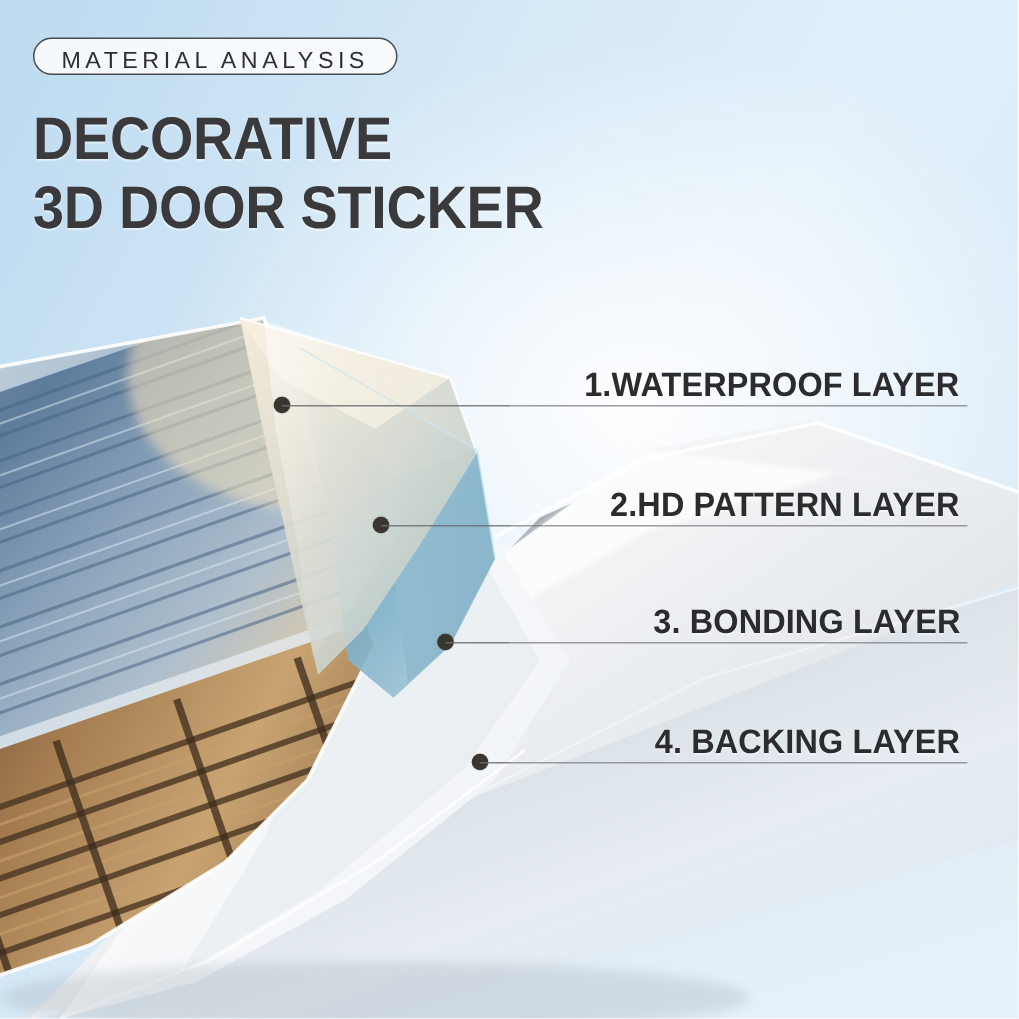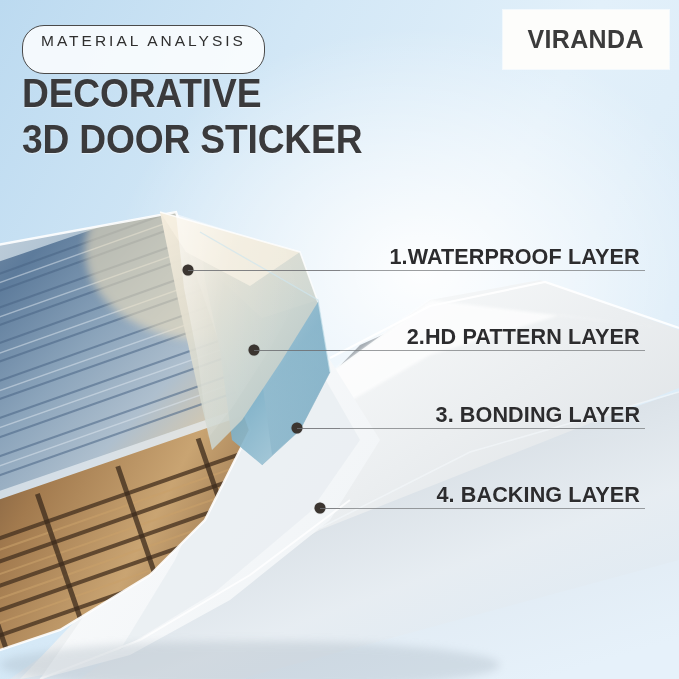--- a/index.html
+++ b/index.html
@@ -13,21 +13,21 @@
     width:679px; height:679px;
     background:
       radial-gradient(ellipse 58% 46% at 62% 40%, rgba(255,255,255,0.95) 0%, rgba(255,255,255,0.45) 42%, rgba(255,255,255,0) 78%),
       linear-gradient(118deg, #bcdaf0 0%, #d2e7f6 30%, #e2f0fa 58%, #dcecf8 80%, #d6e9f7 100%);
     overflow:hidden;
   }
 
   
   #pill {
     position:absolute; left:22px; top:25px;
-    padding:7px 18px 24px 18px;
+    padding:7px 18px 0 18px;
     border:1.6px solid #4a4a4a;
     border-radius:22px;
     background:rgba(255,255,255,0.82);
     font-size:15.5px;
     letter-spacing:3.0px;
     color:#2f2f2f;
     white-space:nowrap;
     line-height:1;
   }
   #title {
@@ -295,23 +295,20 @@
     </svg>
   </div>
 
   <div id="pill">MATERIAL ANALYSIS</div>
 
   <div id="title">
     <span class="l1">DECORATIVE</span>
     <span class="l2">3D DOOR STICKER</span>
   </div>
 
-  <div id="logo-box">
-    <span id="logo-text">VIRANDA</span>
-  </div>
 
   <div id="callouts">
       <div class="dot" style="left: 188px; top: 270px;"></div>
       <div class="leader" style="left: 188px; top: 270px; width: 152px;"></div>
       <div class="label" style="right: 39px; top: 244px;">1.WATERPROOF LAYER</div>
       <div class="label-rule" style="left: 340px; width: 305px; top: 270px;"></div>
       <div class="dot" style="left: 254px; top: 350px;"></div>
       <div class="leader" style="left: 254px; top: 350px; width: 86px;"></div>
       <div class="label" style="right: 39px; top: 324px;">2.HD PATTERN LAYER</div>
       <div class="label-rule" style="left: 340px; width: 305px; top: 350px;"></div>

